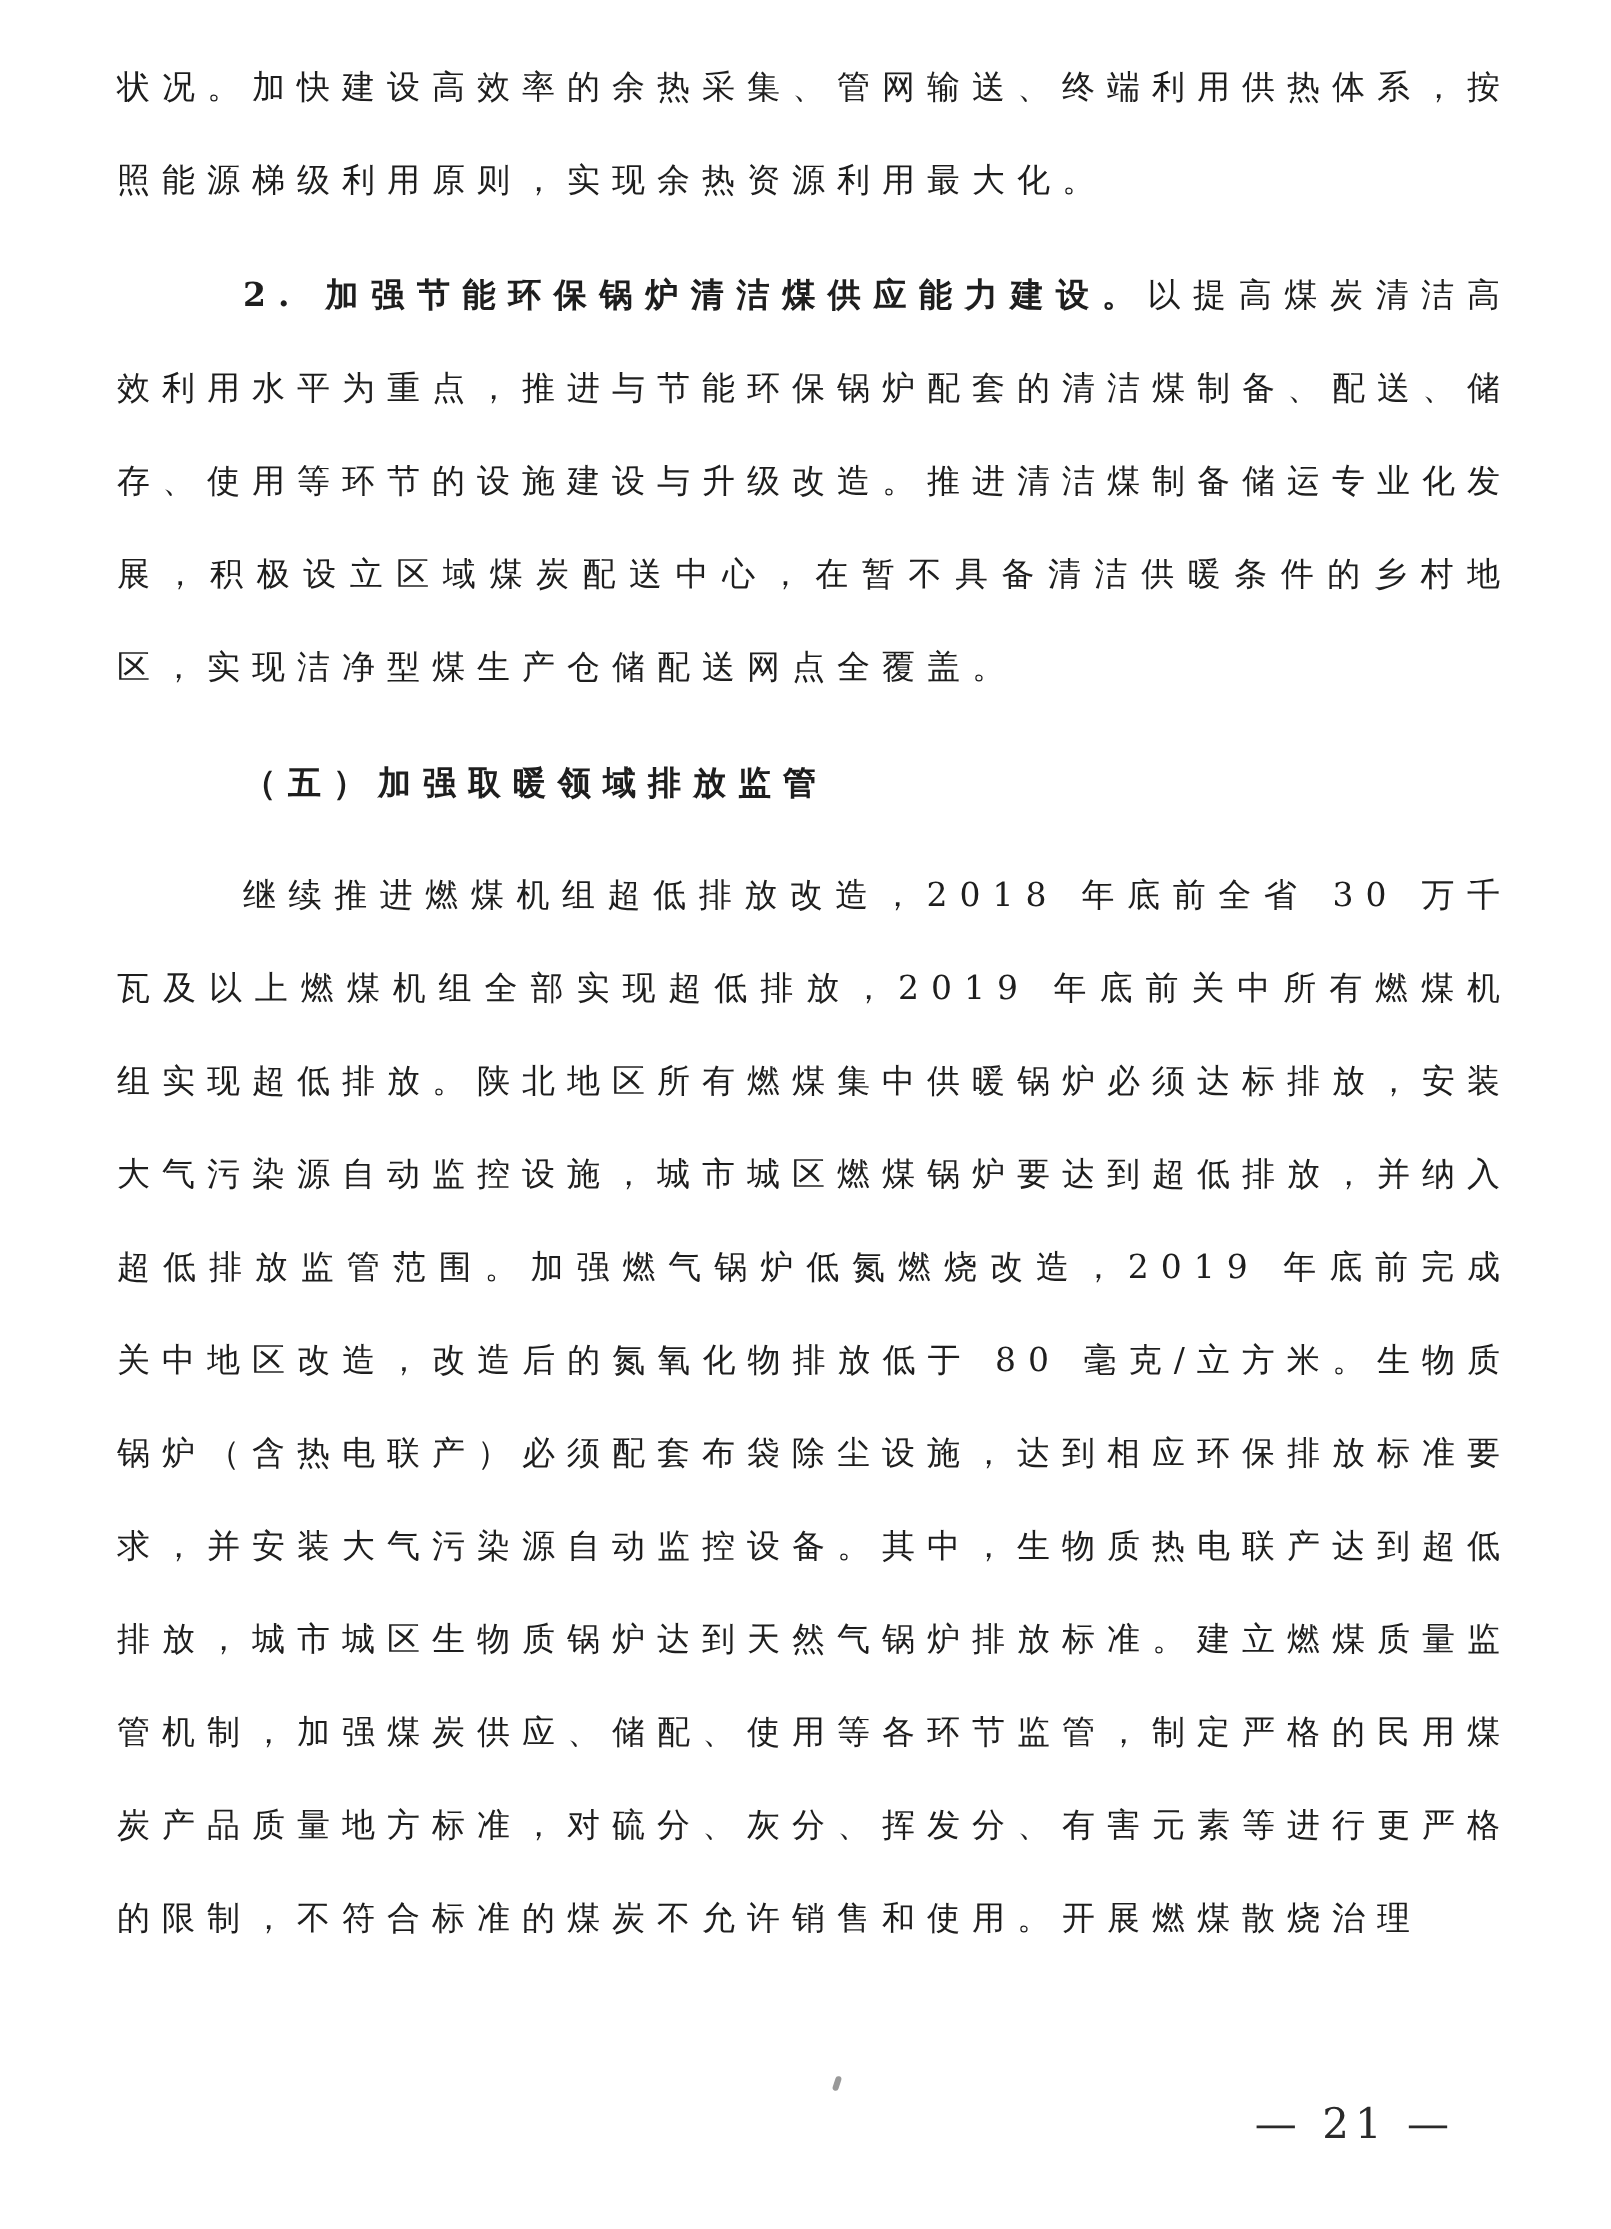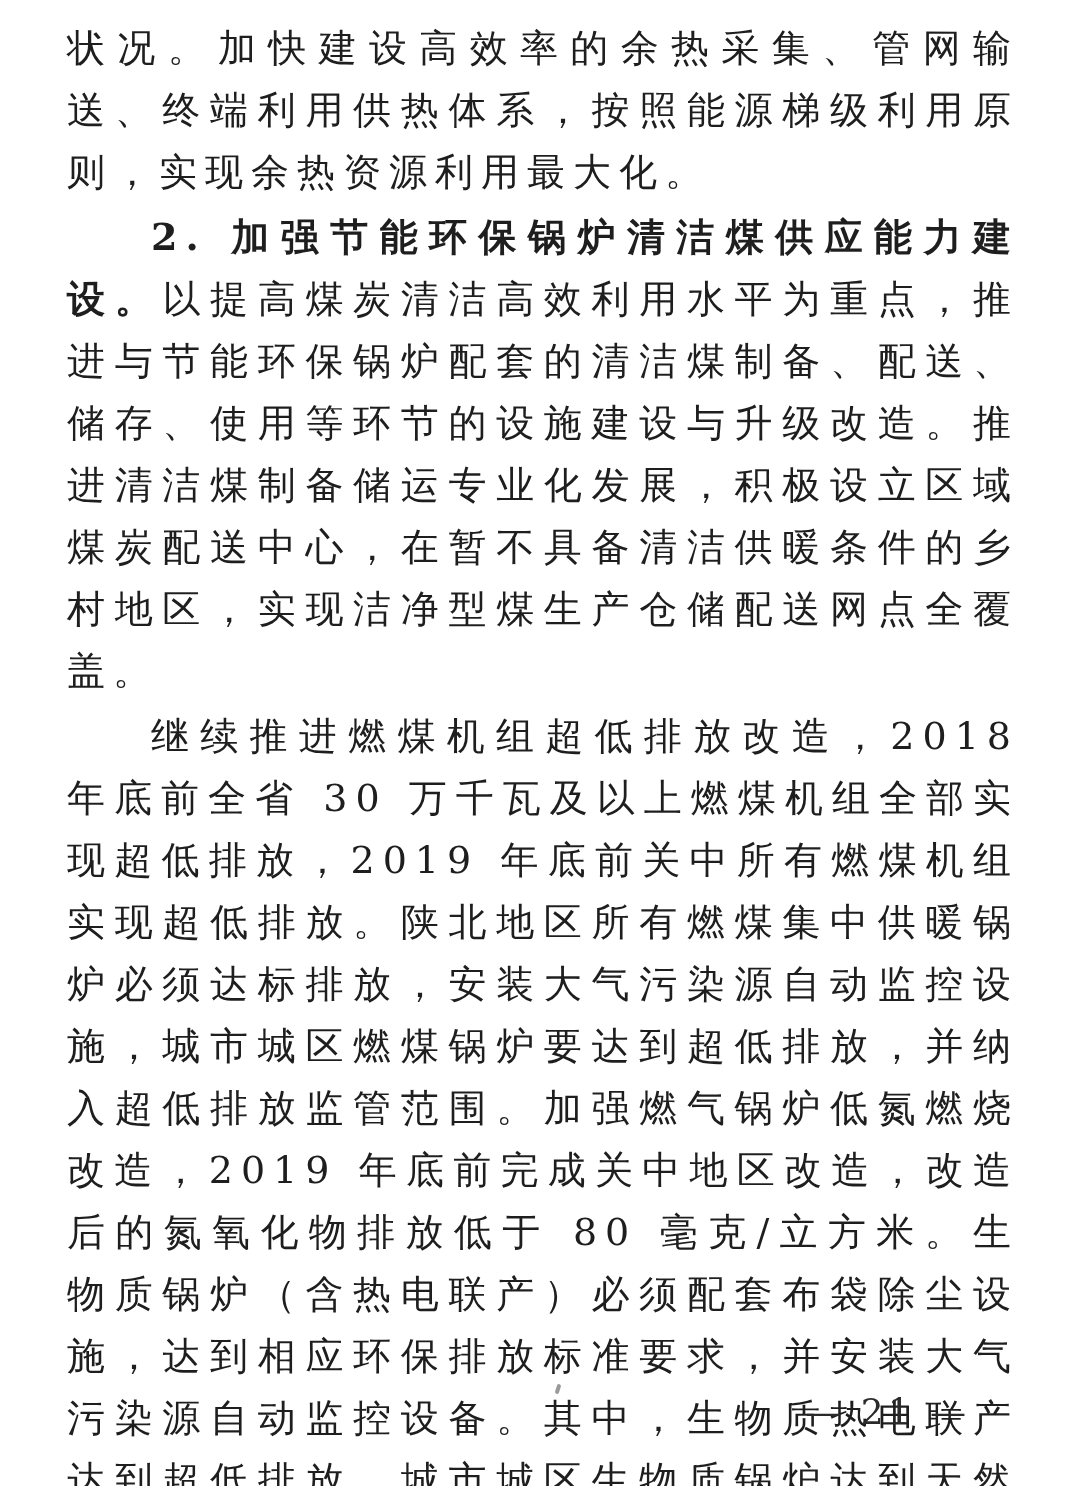--- a/index.html
+++ b/index.html
@@ -17,43 +17,43 @@
     color: #1c1c1c;
     box-sizing: border-box;
   }
   .body-text {
     position: absolute;
     left: 64px;
     top: 14px;
     width: 958px;
   }
   .para {
-    margin: 3px;
-    font-size: 38px;
+    margin: 14px;
+    font-size: 22px;
     line-height: 62px;
     letter-spacing: 8px;
     text-align: justify;
     text-justify: inter-character;
     text-indent: 84px;
     color: #1e1e1e;
   }
   .para.no-indent {
     text-indent: 0;
   }
   .bold {
     font-weight: bold;
   }
   .heading {
     font-weight: bold;
   }
   .footer {
     position: absolute;
     right: 104px;
     bottom: 54px;
-    font-size: 36px;
+    font-size: 28px;
     letter-spacing: 4px;
     color: #2a2a2a;
     font-family: "DejaVu Serif", "Liberation Serif", serif;
   }
   .scan-speck {
     position: absolute;
     left: 556px;
     bottom: 92px;
     width: 4px;
     height: 10px;
@@ -67,20 +67,21 @@
 <body>
 
 <div class="page">
 
   <div class="body-text">
 
     <p class="para no-indent">状况。加快建设高效率的余热采集、管网输送、终端利用供热体系，按照能源梯级利用原则，实现余热资源利用最大化。</p>
 
     <p class="para"><span class="bold">2. 加强节能环保锅炉清洁煤供应能力建设。</span><span>以提高煤炭清洁高效利用水平为重点，推进与节能环保锅炉配套的清洁煤制备、配送、储存、使用等环节的设施建设与升级改造。推进清洁煤制备储运专业化发展，积极设立区域煤炭配送中心，在暂不具备清洁供暖条件的乡村地区，实现洁净型煤生产仓储配送网点全覆盖。</span></p>
 
+    <p class="para heading">（五）加强取暖领域排放监管</p>
 
     <p class="para">继续推进燃煤机组超低排放改造，2018 年底前全省 30 万千瓦及以上燃煤机组全部实现超低排放，2019 年底前关中所有燃煤机组实现超低排放。陕北地区所有燃煤集中供暖锅炉必须达标排放，安装大气污染源自动监控设施，城市城区燃煤锅炉要达到超低排放，并纳入超低排放监管范围。加强燃气锅炉低氮燃烧改造，2019 年底前完成关中地区改造，改造后的氮氧化物排放低于 80 毫克/立方米。生物质锅炉（含热电联产）必须配套布袋除尘设施，达到相应环保排放标准要求，并安装大气污染源自动监控设备。其中，生物质热电联产达到超低排放，城市城区生物质锅炉达到天然气锅炉排放标准。建立燃煤质量监管机制，加强煤炭供应、储配、使用等各环节监管，制定严格的民用煤炭产品质量地方标准，对硫分、灰分、挥发分、有害元素等进行更严格的限制，不符合标准的煤炭不允许销售和使用。开展燃煤散烧治理</p>
 
   </div>
 
   <span class="scan-speck"></span>
 
   <div class="footer">— 21 —</div>
 
 </div>

